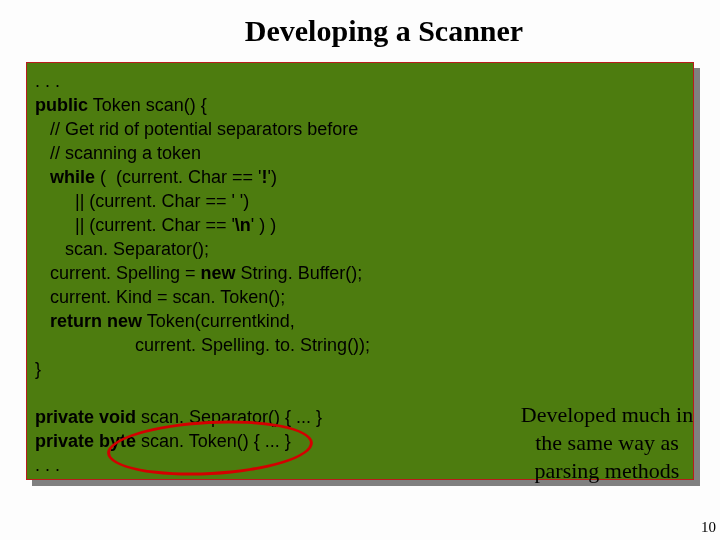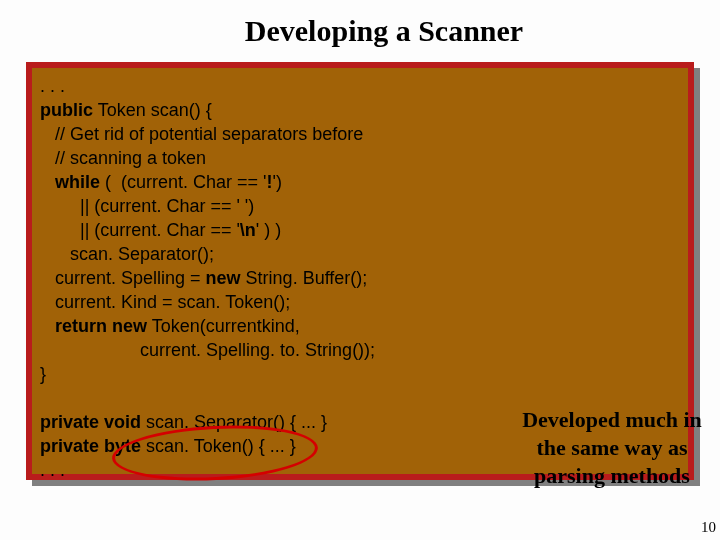--- a/index.html
+++ b/index.html
@@ -35,22 +35,22 @@
     width: 100%;
     height: 100%;
     background: #808080;
   }
   .code-box {
     position: absolute;
     left: 0;
     top: 0;
     width: 100%;
     height: 100%;
-    background: #a16207;
-    border: 6px solid #b91c1c;
+    background: #4d7c0f;
+    border: 1px solid #b91c1c;
     box-sizing: border-box;
   }
   .code-content {
     position: absolute;
     left: 8px;
     top: 6px;
     font-size: 18px;
     line-height: 24px;
     color: #000;
     white-space: pre;
@@ -59,21 +59,20 @@
   .note {
     position: absolute;
     left: 480px;
     top: 338px;
     width: 200px;
     text-align: center;
     font-family: "Times New Roman", Times, serif;
     font-size: 22px;
     line-height: 28px;
     color: #000;
-    font-weight: bold;
   }
   .ellipse {
     position: absolute;
     left: 80px;
     top: 358px;
     width: 200px;
     height: 48px;
     border: 3px solid #d40000;
     border-radius: 50%;
     transform: rotate(-3deg);

